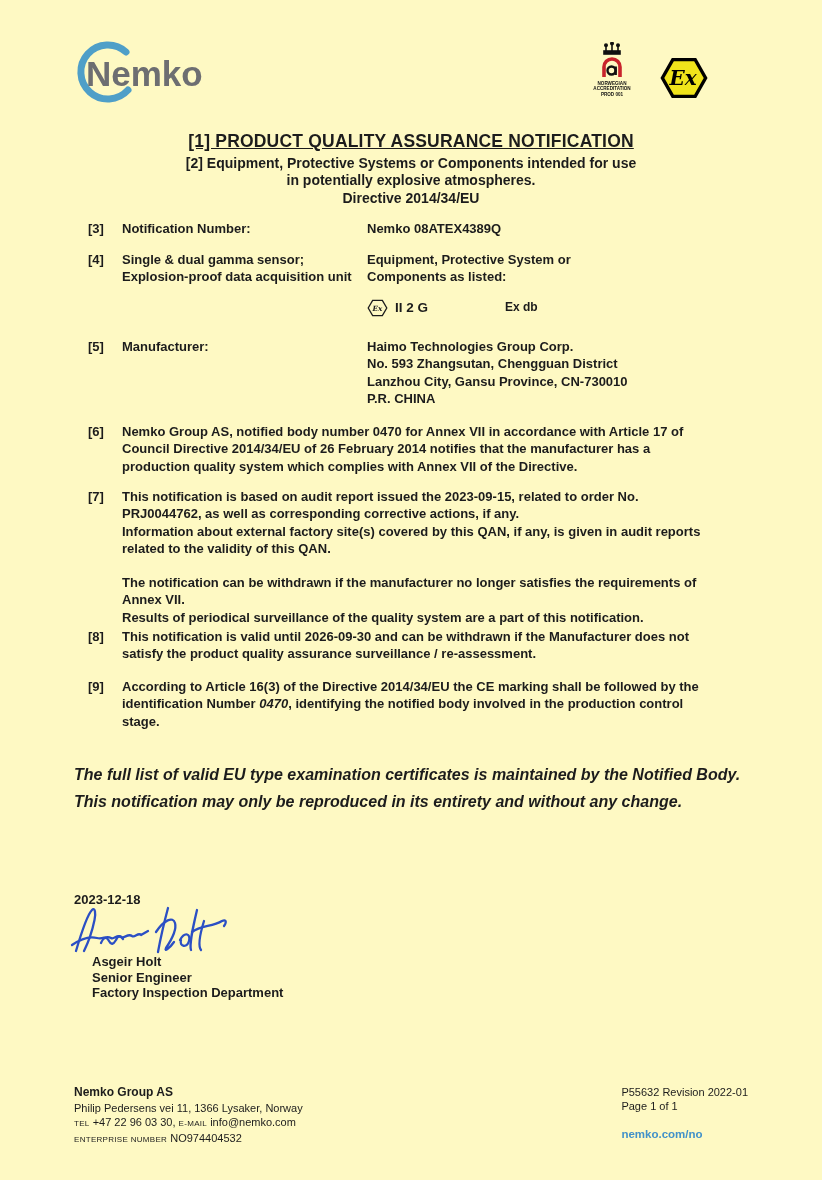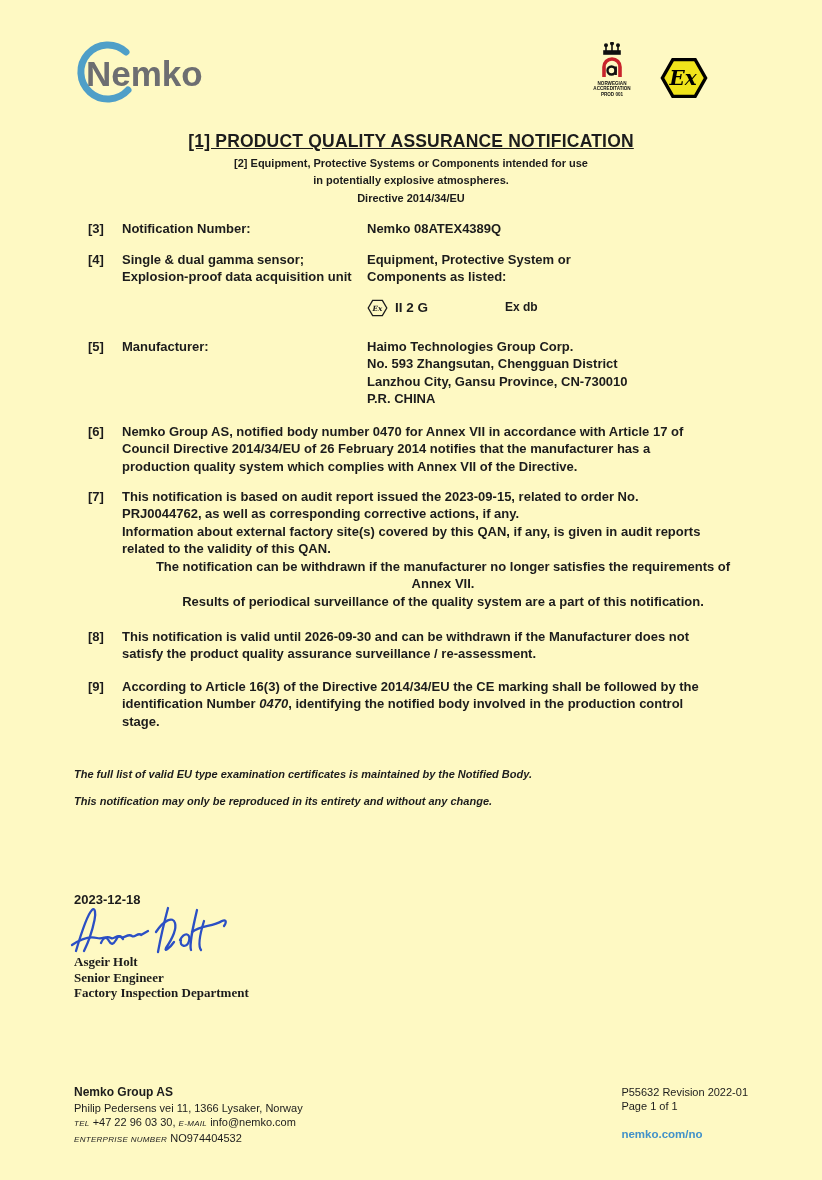--- a/index.html
+++ b/index.html
@@ -19,49 +19,49 @@
   .abs { position:absolute; }
 
   
   .logo-nemko { left:72px; top:40px; }
   .accredit-badge { left:591px; top:42px; }
   .ex-badge { left:660px; top:56px; }
 
   
   .title-block { left:0; top:131px; width:100%; text-align:center; }
   .title-main { font-size:17.5px; line-height:21px; letter-spacing:0.2px;text-decoration:underline; }
-  .title-sub { margin-top:3px; font-size:11px; line-height:17.3px; white-space:pre-line; }
+  .title-sub { margin-top:3px; font-size:14px; line-height:17.3px; white-space:pre-line; }
 
   
   .field-row { left:88px; width:672px; display:grid; grid-template-columns:34px 245px 1fr; }
   .field-num, .clause-num { }
   .pre { white-space:pre-line; }
 
   
   .marking-row { left:367px; top:299px; display:flex; align-items:center; }
   .marking-row .grp { margin-left:7px; font-size:13.5px; }
   .marking-row .prot { margin-left:77px; font-size:12px; }
 
   
   .clause-row { left:88px; width:676px; display:grid; grid-template-columns:34px 1fr; }
-  .clause-para + .clause-para { margin-top:1px;text-align:center; }
+  .clause-para + .clause-para { margin-top:17px; }
   .it { font-style:italic; }
 
   
-  .statement { left:74px; font-size:11px; font-style:italic; }
+  .statement { left:74px; font-size:16px; font-style:italic; }
 
   
   .sig-date { left:74px; top:891px; }
   .sig-scribble { left:70px; top:901px; }
-  .sig-block { left:74px; top:954px; line-height:15.6px;font-family:Liberation Serif, serif; }
+  .sig-block { left:92px; top:954px; line-height:15.6px; }
 
   
   .footer-left { left:74px; top:1085px; font-weight:normal; font-size:11px; line-height:14px; }
   .footer-left .company { font-weight:bold; font-size:12px; line-height:15px; margin-bottom:1px; }
-  .footer-left .lbl { font-size:8px; letter-spacing:0.3px;font-style:italic; }
+  .footer-left .lbl { font-size:8px; letter-spacing:0.3px; }
   .footer-right { right:74px; top:1085px; text-align:left; font-weight:normal; font-size:11px; line-height:14px; }
   .footer-right .website { margin-top:14px; font-weight:bold; font-size:11.5px; color:#4191c9; text-decoration:none; display:inline-block; cursor:pointer; }
 </style>
 </head>
 <body>
 
 <div class="page">
 
   <div class="abs logo-nemko">
     <svg width="142" height="64" viewBox="0 0 142 64">

